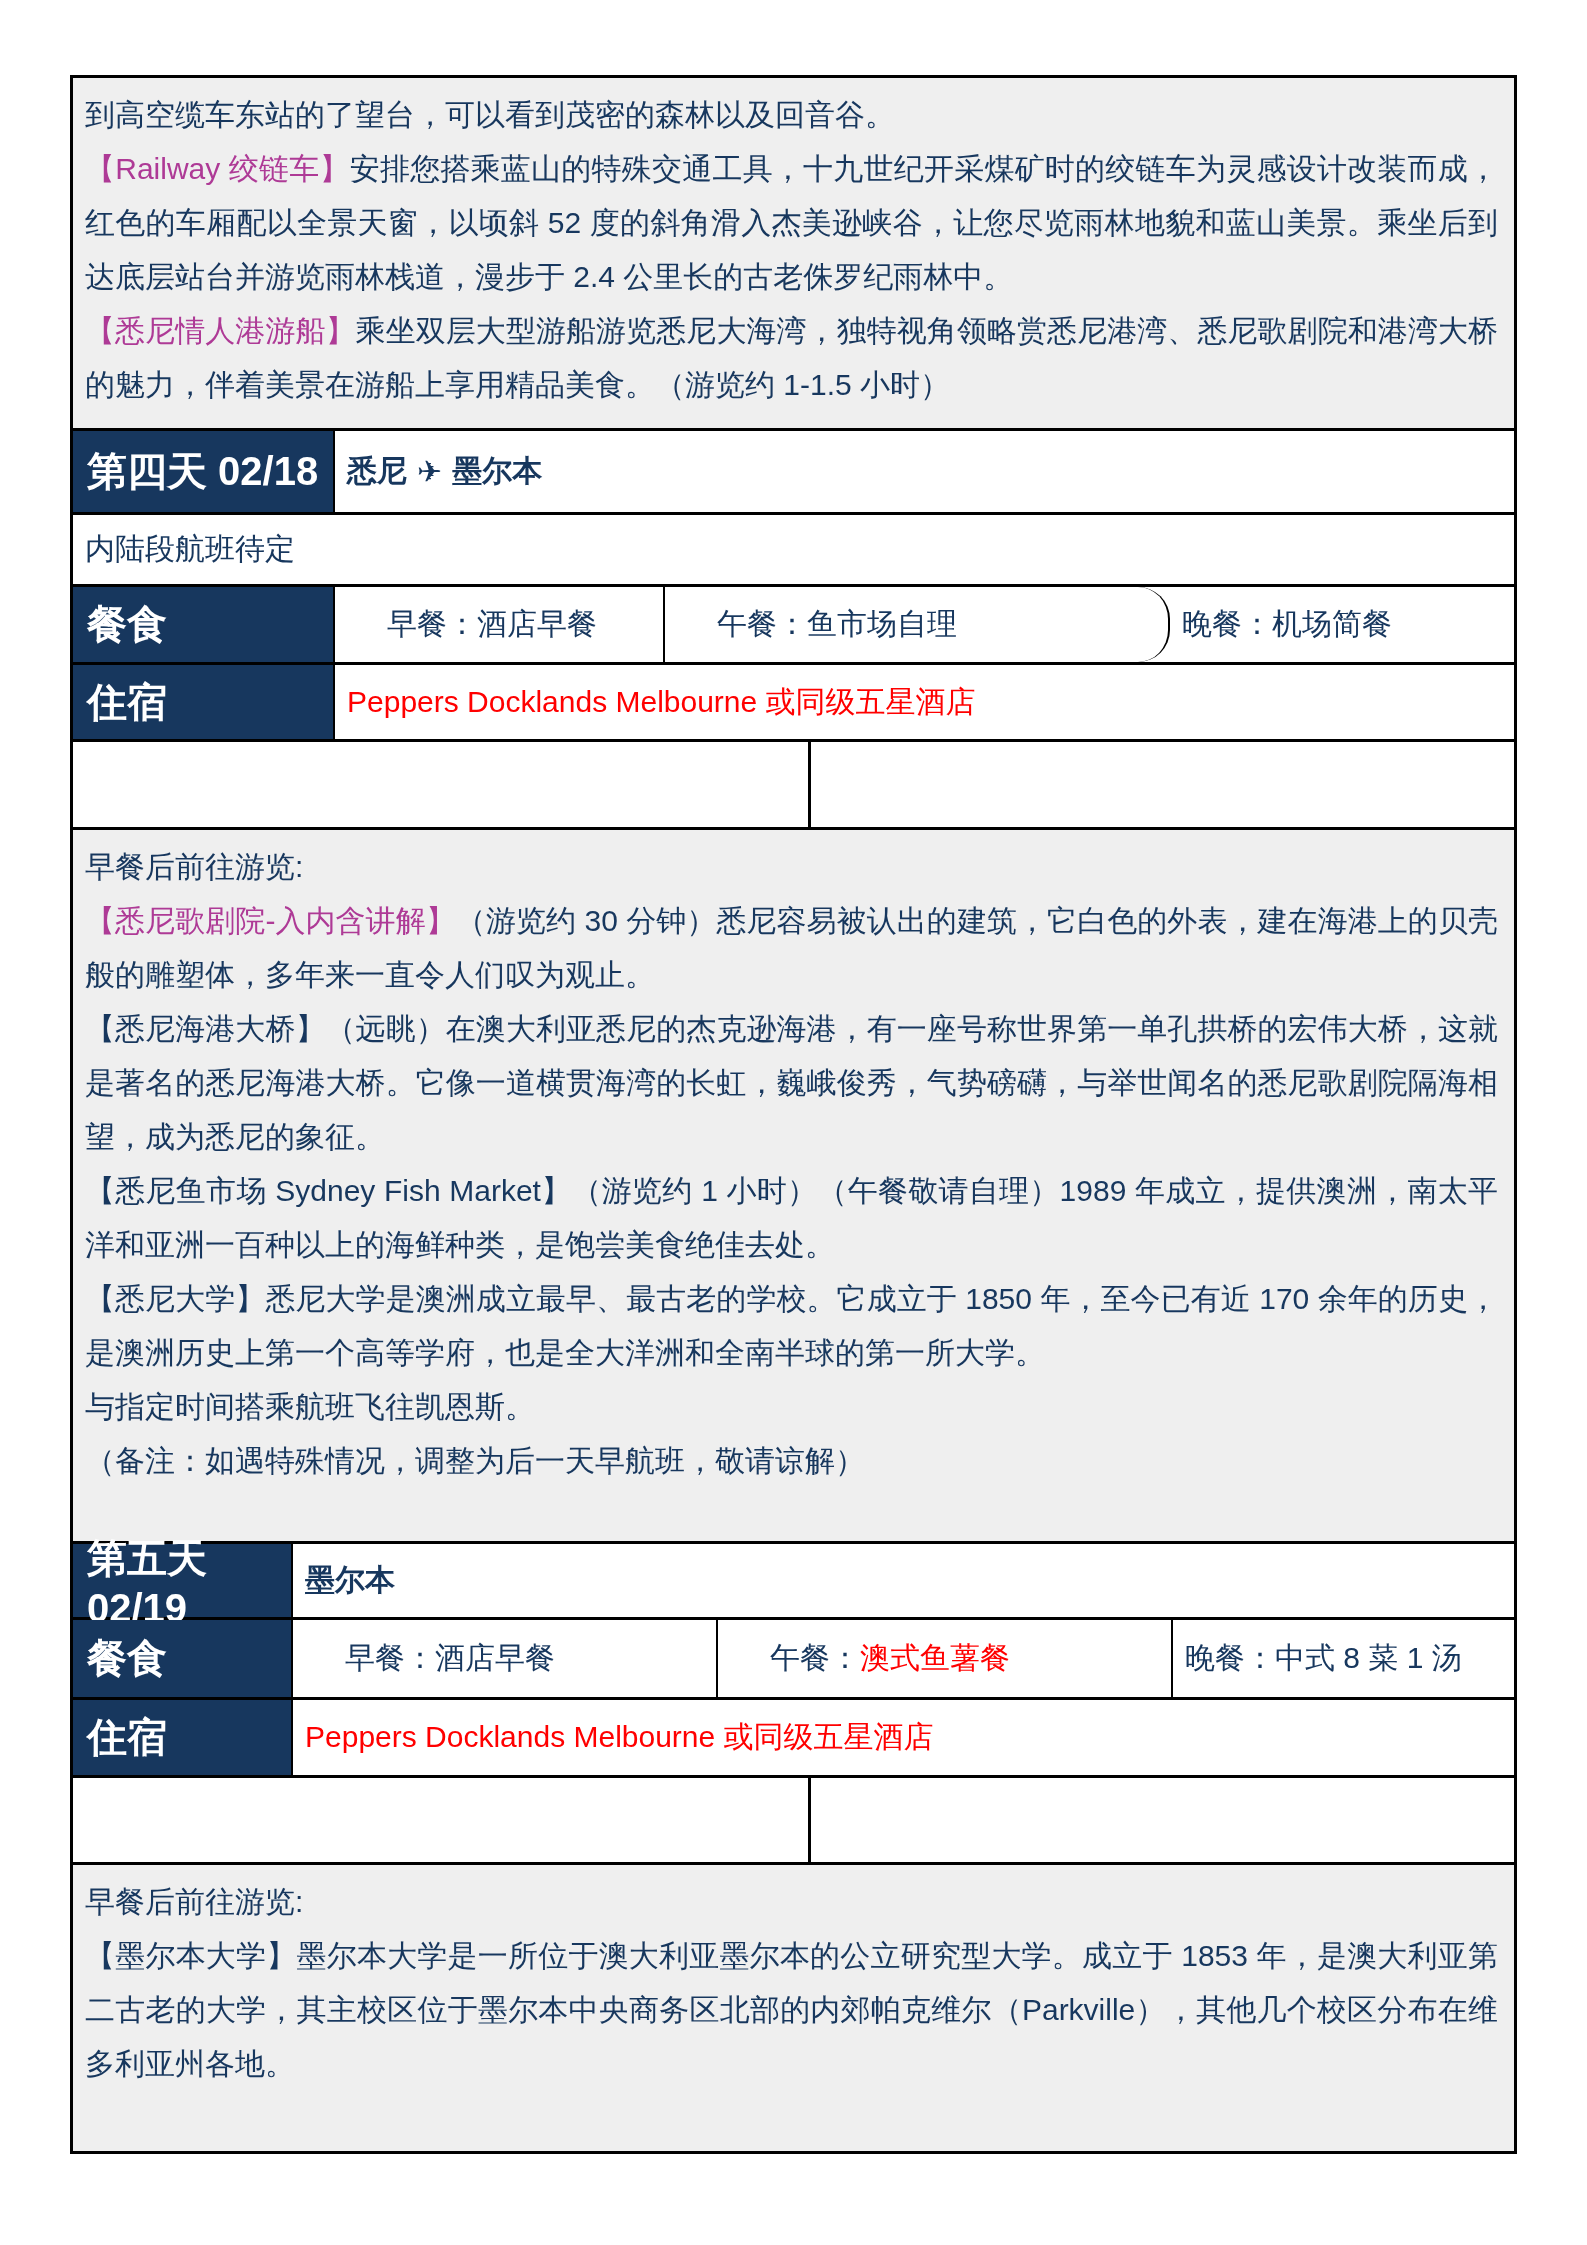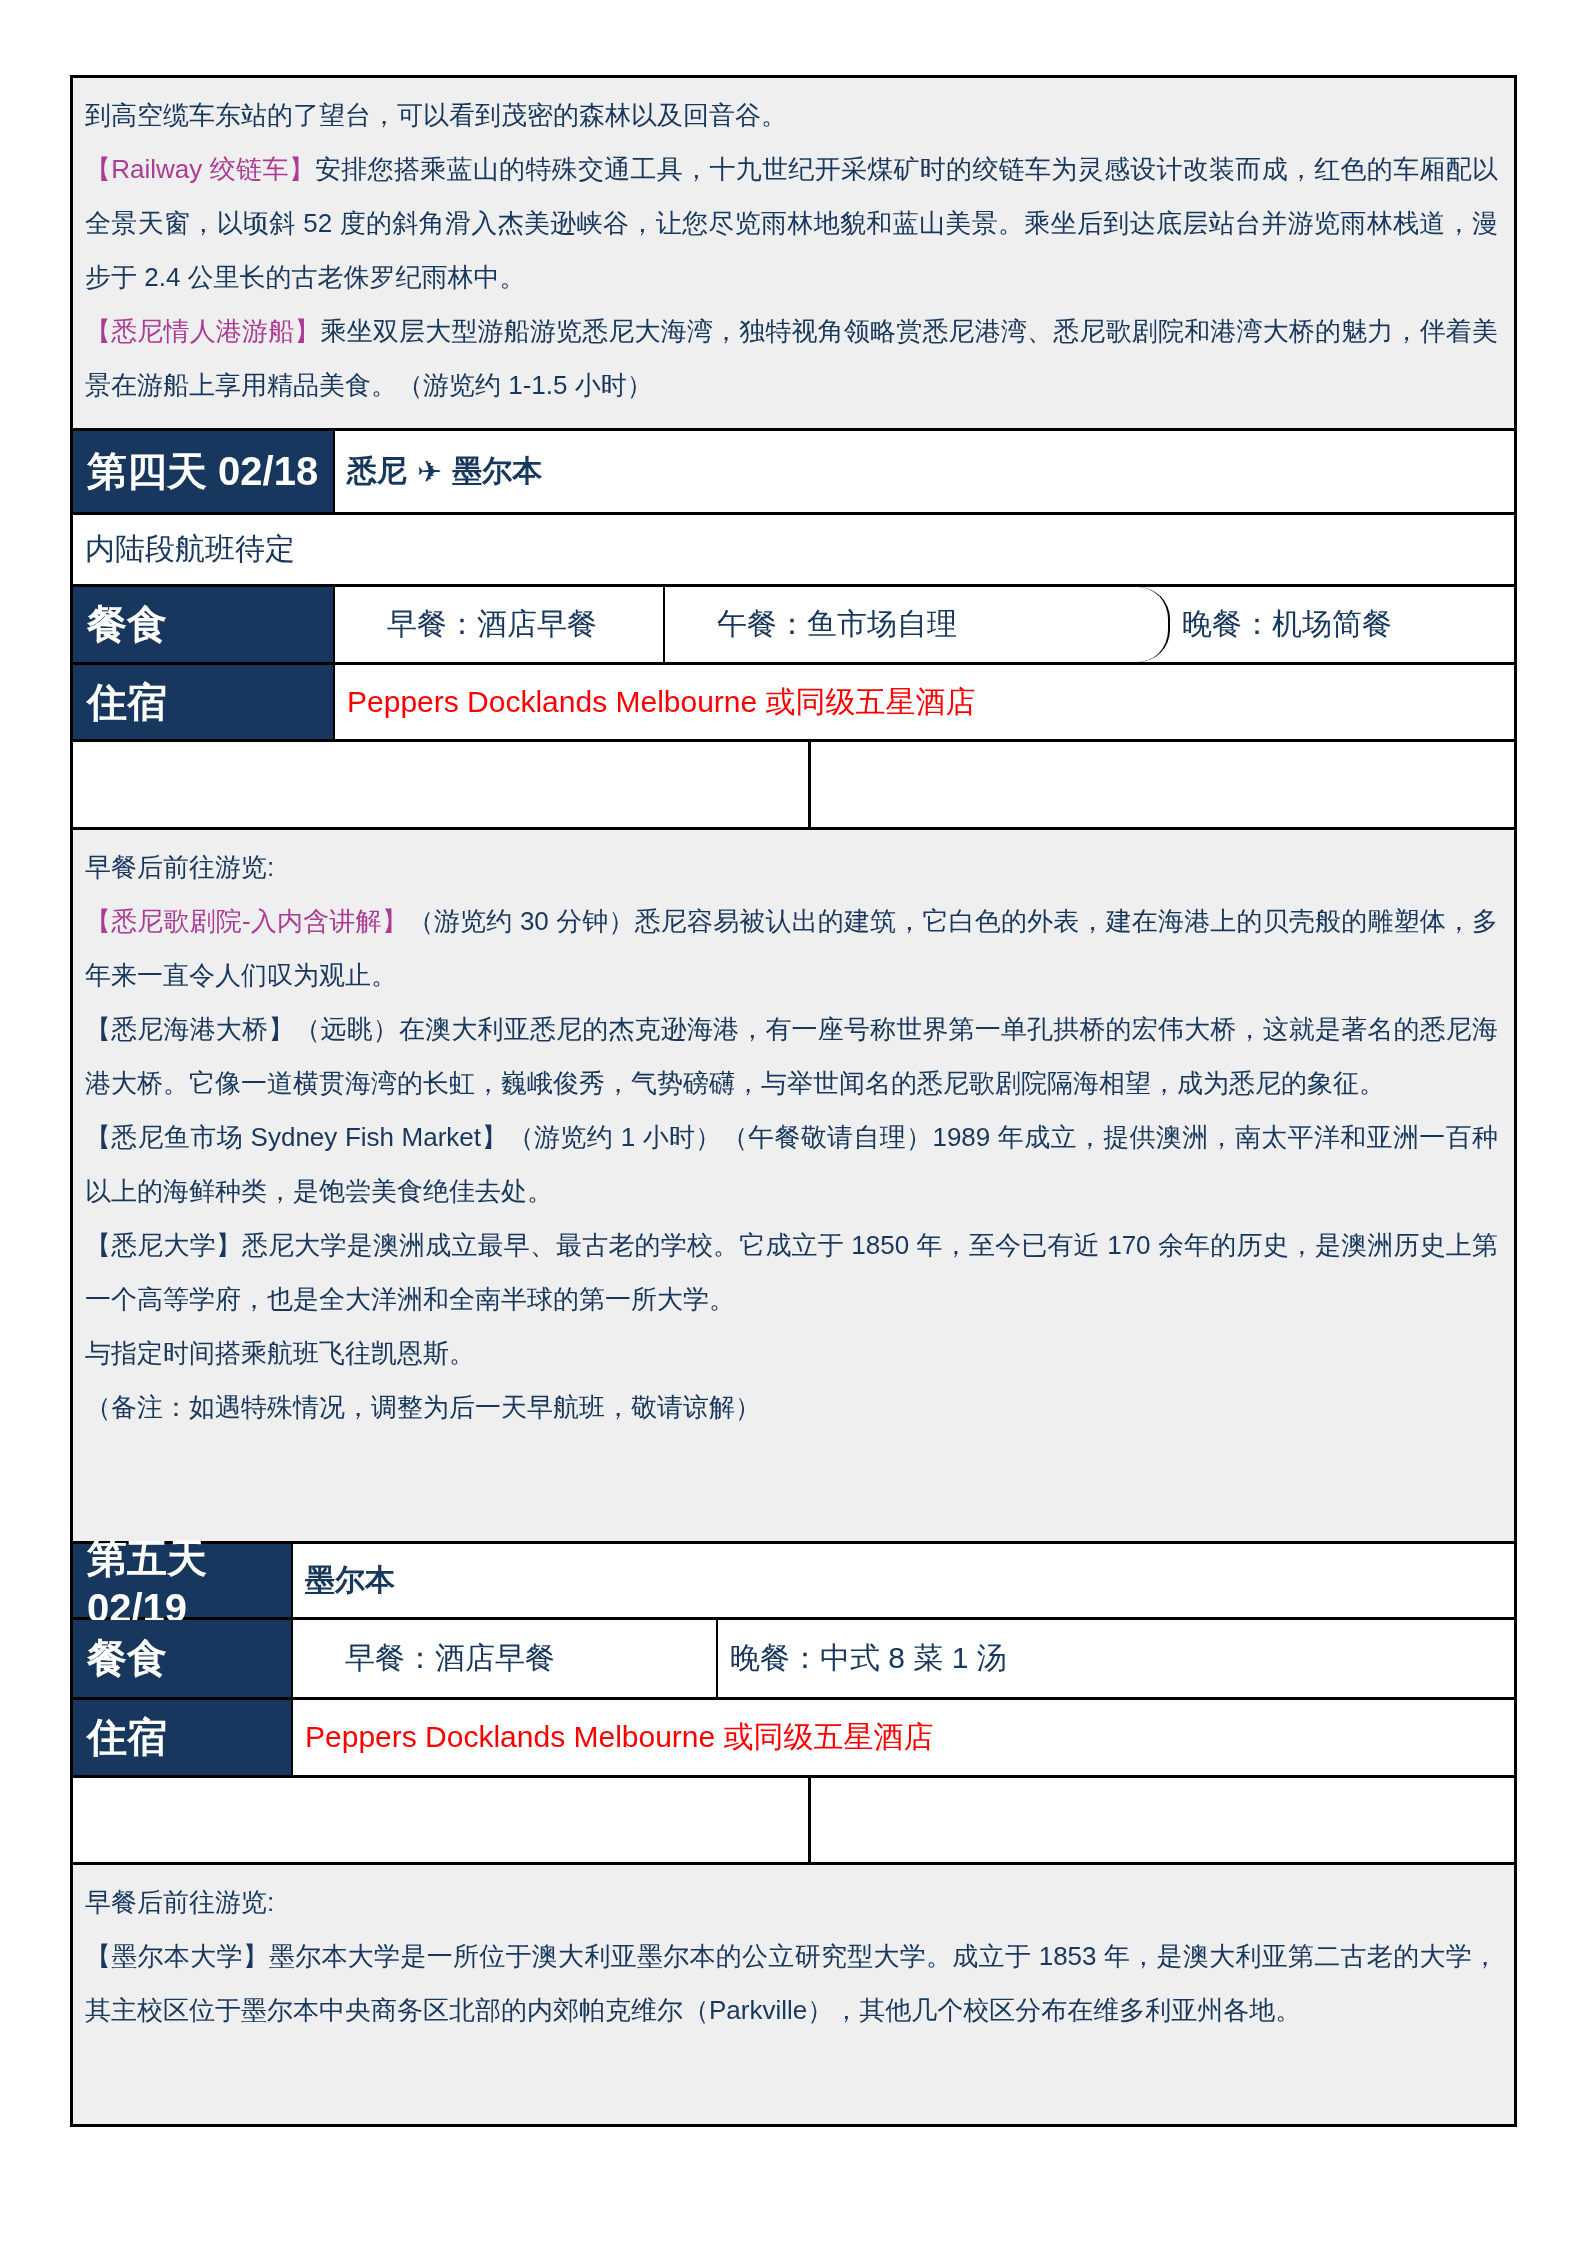--- a/index.html
+++ b/index.html
@@ -9,21 +9,21 @@
     color:#17375E;
   }
   .doc {
     position:absolute; left:70px; top:75px; width:1447px;
     border:3px solid #000; box-sizing:border-box;
     background:#ffffff;
   }
   .sec {
     background:#EFEFEF; padding:10px 16px 10px 12px; box-sizing:border-box;
   }
-  .sec p { margin:0; font-size:26px; line-height:54px; text-align:justify; color:#17375E; }
+  .sec p { margin:0; font-size:30px; line-height:54px; text-align:justify; color:#17375E; }
   .sec p.nogap { margin-top:0; }
   .gap { margin-top:14px; }
   .prefix { font-weight:normal; color:#17375E; }
   .prefix.purple { color:#AE3A96; }
   .red { color:#FF0000; }
   .note { font-size:28px; margin-top:8px; }
   .row { display:flex; align-items:stretch; border-top:3px solid #000; box-sizing:border-box; background:#fff; }
   .sec2 { border-top:3px solid #000; }
   .cell-label {
     flex:0 0 262px; background:#17375E; color:#ffffff; font-weight:bold;
@@ -134,20 +134,24 @@
         </div>
     </div>
 
     <div class="row r-meal5">
       <div class="cell-label w2">
           <span>餐食</span>
         </div>
       <div class="cell-content b2 meal-b5">
           <span>早餐：酒店早餐</span>
         </div>
+      <div class="cell-content b2 meal-l5">
+          <span>午餐：</span>
+          <span class="red">澳式鱼薯餐</span>
+        </div>
       <div class="cell-content">
           <span>晚餐：中式 8 菜 1 汤</span>
         </div>
     </div>
 
     <div class="row r-hotel5">
       <div class="cell-label w2">
           <span>住宿</span>
         </div>
       <div class="cell-content red">

